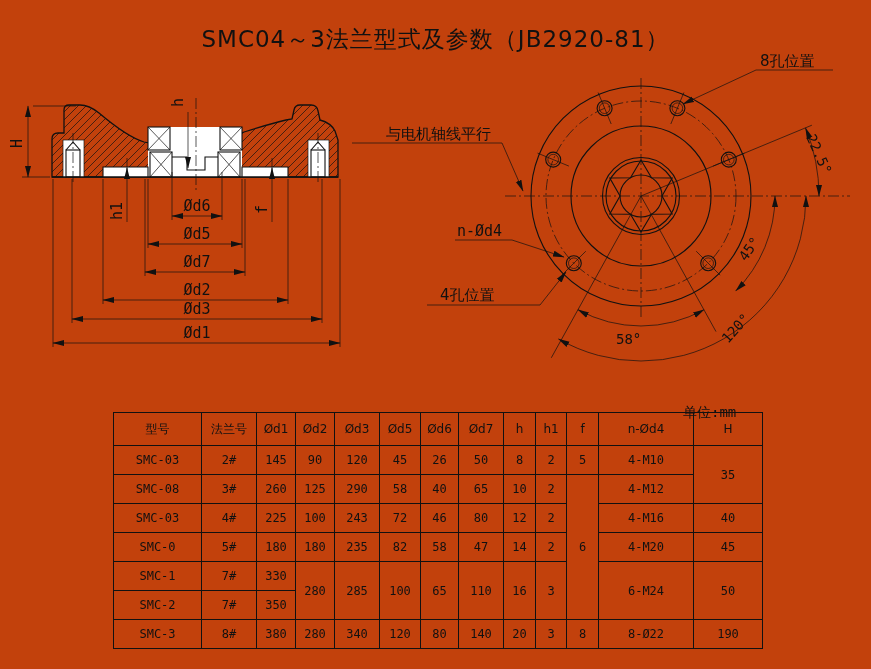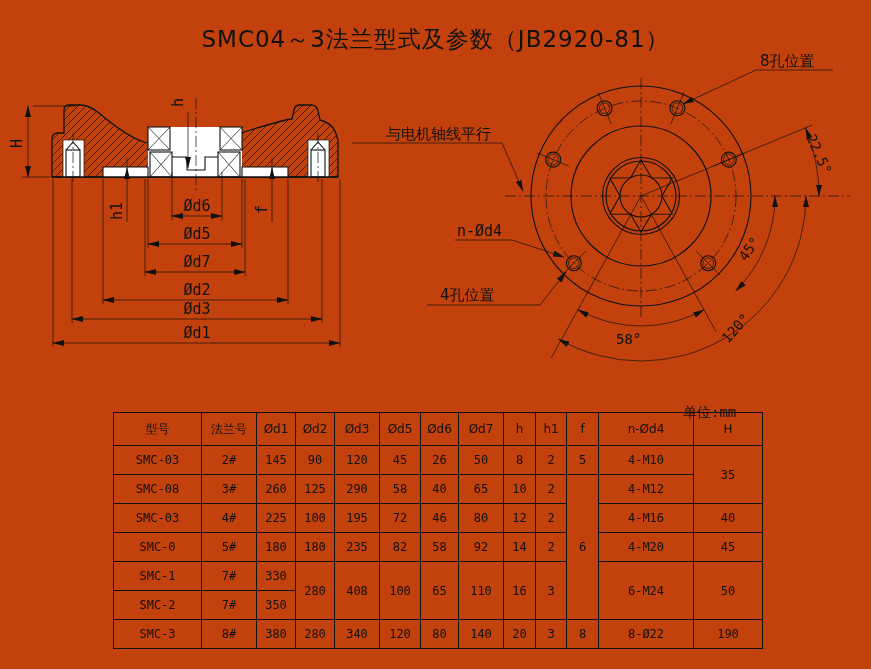--- a/index.html
+++ b/index.html
@@ -290,49 +290,49 @@
         <td>10</td>
         <td>2</td>
         <td rowspan="5">6</td>
         <td>4-M12</td>
       </tr>
       <tr>
         <td>SMC-03</td>
         <td>4#</td>
         <td>225</td>
         <td>100</td>
-        <td>195</td>
+        <td>243</td>
         <td>72</td>
         <td>46</td>
         <td>80</td>
         <td>12</td>
         <td>2</td>
         <td>4-M16</td>
         <td>40</td>
       </tr>
       <tr>
         <td>SMC-0</td>
         <td>5#</td>
         <td>180</td>
         <td>180</td>
         <td>235</td>
         <td>82</td>
         <td>58</td>
-        <td>92</td>
+        <td>47</td>
         <td>14</td>
         <td>2</td>
         <td>4-M20</td>
         <td>45</td>
       </tr>
       <tr>
         <td>SMC-1</td>
         <td>7#</td>
         <td>330</td>
         <td rowspan="2">280</td>
-        <td rowspan="2">408</td>
+        <td rowspan="2">285</td>
         <td rowspan="2">100</td>
         <td rowspan="2">65</td>
         <td rowspan="2">110</td>
         <td rowspan="2">16</td>
         <td rowspan="2">3</td>
         <td rowspan="2">6-M24</td>
         <td rowspan="2">50</td>
       </tr>
       <tr>
         <td>SMC-2</td>

